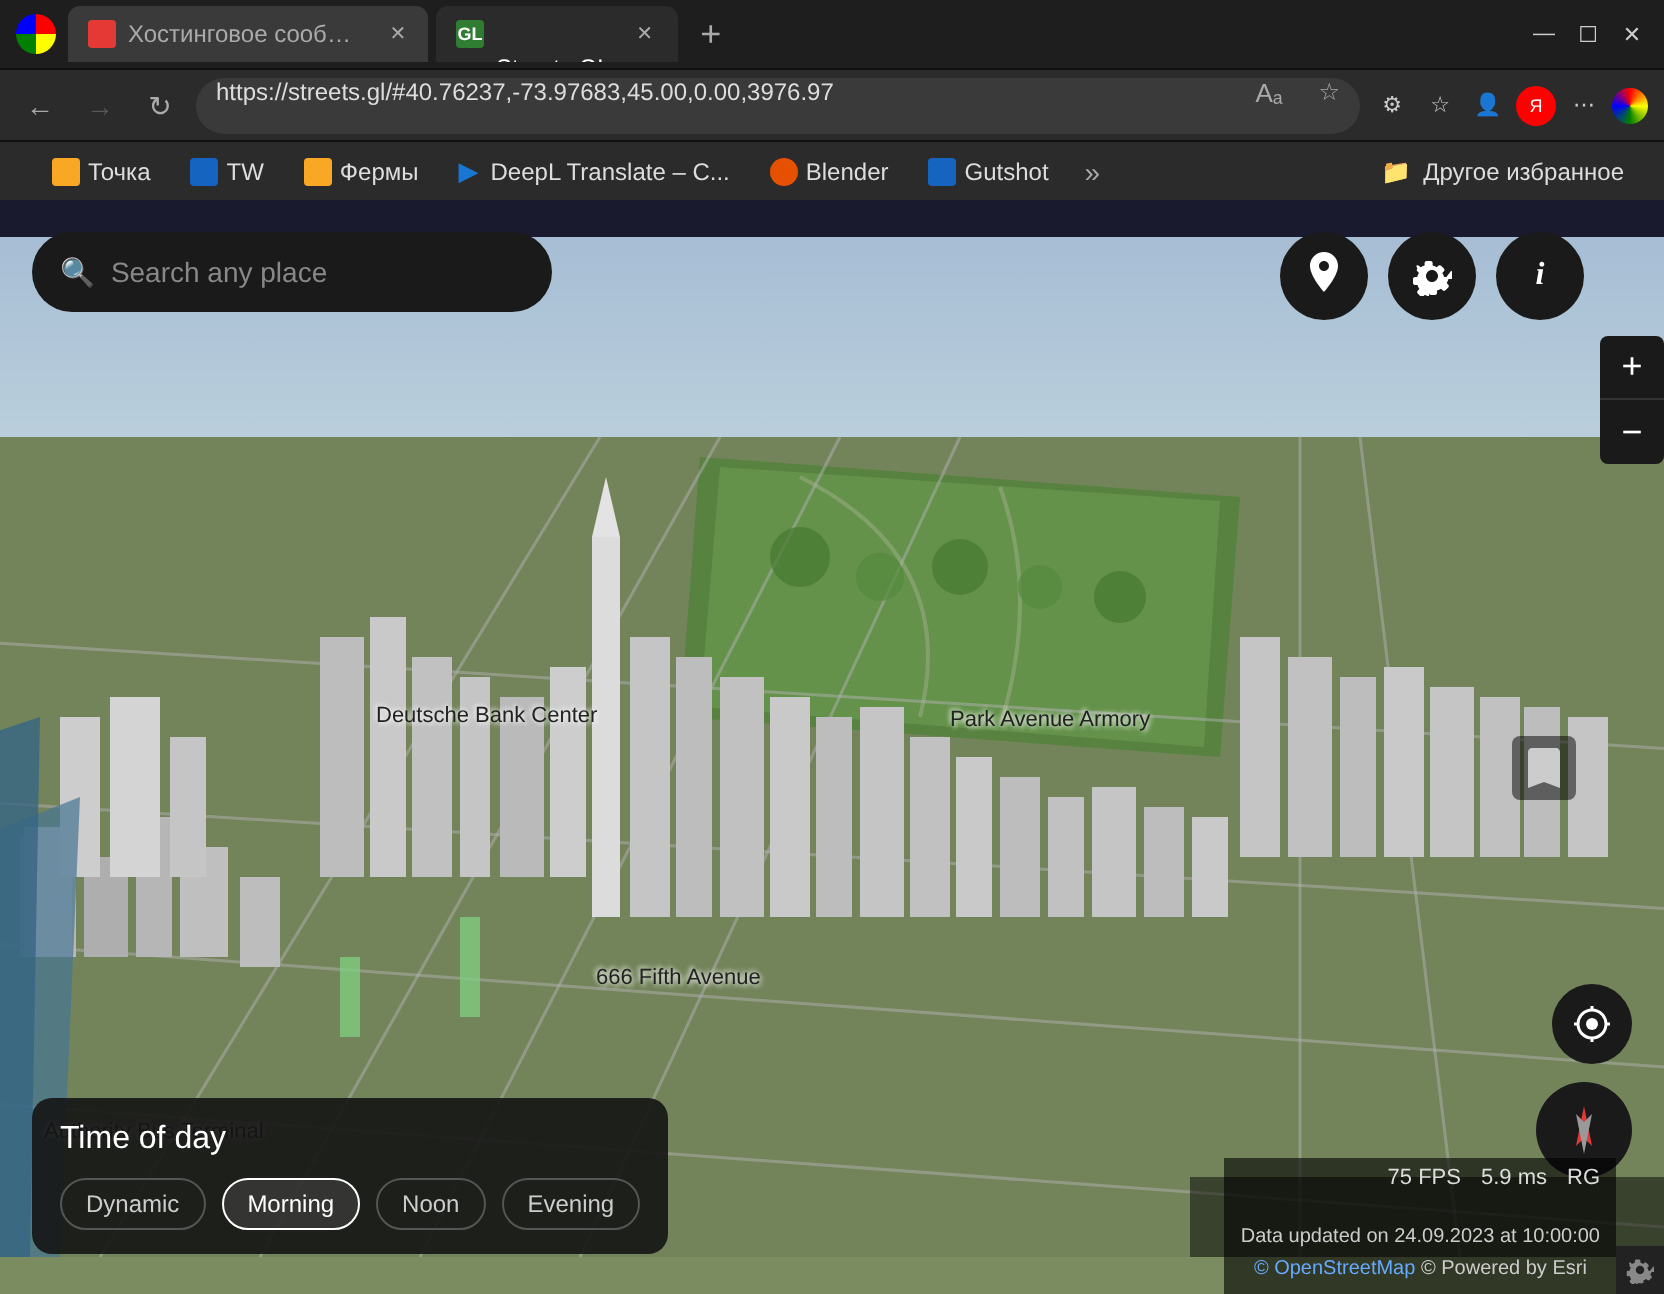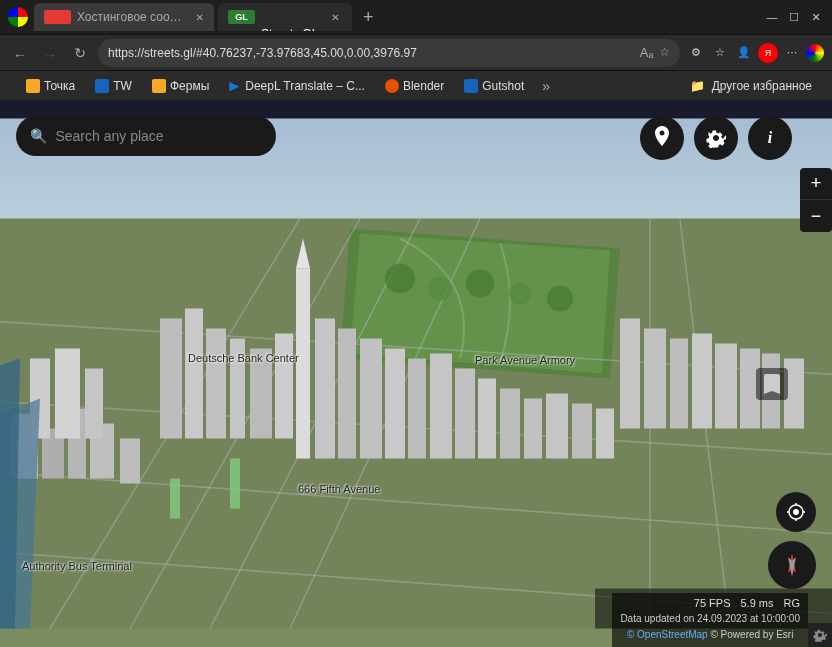--- a/index.html
+++ b/index.html
@@ -8,34 +8,34 @@
     
     .browser-frame { width: 832px; height: 647px; display: flex; flex-direction: column; background: #2b2b2b; }
 
     
     .title-bar { height: 34px; background: #1e1e1e; display: flex; align-items: center; padding: 0 8px; gap: 6px; flex-shrink: 0; }
     .browser-icon { width: 20px; height: 20px; border-radius: 50%; background: conic-gradient(red 0deg 90deg, yellow 90deg 180deg, green 180deg 270deg, blue 270deg 360deg); flex-shrink: 0; }
     .tab-bar { display: flex; align-items: center; gap: 4px; flex: 1; overflow: hidden; }
     .tab { height: 28px; border-radius: 6px 6px 0 0; display: flex; align-items: center; padding: 0 10px; gap: 6px; font-size: 12px; white-space: nowrap; overflow: hidden; max-width: 180px; }
     .tab.inactive { background: #3a3a3a; color: #aaa; }
     .tab.active { background: #2b2b2b; color: #fff; }
-    .tab-favicon { width: 27px; height: 14px; border-radius: 2px; flex-shrink: 0; }
+    .tab-favicon { width: 14px; height: 14px; border-radius: 2px; flex-shrink: 0; }
     .tab-favicon.red { background: #e53935; }
     .tab-favicon.green { background: #43a047; }
     .tab-close { width: 14px; height: 14px; border-radius: 50%; display: flex; align-items: center; justify-content: center; font-size: 10px; color: #aaa; cursor: pointer; margin-left: 4px; }
     .tab-new { width: 24px; height: 24px; border-radius: 50%; display: flex; align-items: center; justify-content: center; color: #aaa; font-size: 18px; cursor: pointer; }
     .window-controls { display: flex; gap: 6px; align-items: center; margin-left: auto; }
     .win-btn { width: 16px; height: 16px; display: flex; align-items: center; justify-content: center; color: #ccc; font-size: 11px; cursor: pointer; }
 
     
     .nav-bar { height: 36px; background: #2b2b2b; display: flex; align-items: center; padding: 0 8px; gap: 6px; flex-shrink: 0; border-top: 1px solid #111; }
     .nav-btn { width: 24px; height: 24px; border-radius: 50%; display: flex; align-items: center; justify-content: center; color: #aaa; font-size: 14px; cursor: pointer; flex-shrink: 0; }
-    .address-bar { flex: 1; height: 28px; background: #3a3a3a; border-radius: 14px; display: flex; align-items: center; padding: 0 10px; gap: 6px; }
+    .address-bar { flex: 1; height: 28px; background: #3a3a3a; border-radius: 14px; display: flex; padding: 0 10px; gap: 6px; }
     .address-text { font-size: 12px; color: #ddd; flex: 1; white-space: nowrap; overflow: hidden; }
-    .address-icons { display: flex; gap: 6px; }
+    .address-icons { display: flex; gap: 18px; }
     .addr-icon { color: #aaa; font-size: 12px; cursor: pointer; }
     .ext-icons { display: flex; gap: 4px; align-items: center; }
     .ext-icon { width: 20px; height: 20px; border-radius: 3px; display: flex; align-items: center; justify-content: center; font-size: 11px; color: #ccc; cursor: pointer; }
 
     
     .bookmarks-bar { height: 30px; background: #2b2b2b; display: flex; align-items: center; padding: 0 20px; gap: 8px; flex-shrink: 0; border-top: 1px solid #111; }
     .bookmark { display: flex; align-items: center; gap: 4px; font-size: 12px; color: #ddd; cursor: pointer; white-space: nowrap; padding: 2px 6px; border-radius: 4px; }
     .bm-icon { width: 14px; height: 14px; border-radius: 2px; flex-shrink: 0; }
     .bm-yellow { background: #f9a825; }
     .bm-blue { background: #1565c0; }
@@ -79,21 +79,21 @@
 
     
     .zoom-btns { position: absolute; top: 70px; right: 0px; display: flex; flex-direction: column; }
     .zoom-btn { width: 32px; height: 32px; background: #1a1a1a; color: #fff; display: flex; align-items: center; justify-content: center; font-size: 18px; cursor: pointer; border-bottom: 1px solid #333; }
     .zoom-btn:first-child { border-radius: 4px 4px 0 0; }
     .zoom-btn:last-child { border-radius: 0 0 4px 4px; border-bottom: none; }
 
     
     .status-bar { position: absolute; bottom: 0; right: 0; background: rgba(0,0,0,0.6); padding: 4px 8px; }
     .status-text { font-size: 10px; color: #ccc; line-height: 1.6; text-align: center; }
-    .fps-row { display: flex; gap: 10px; justify-content: flex-end; font-size: 11px; color: #ddd; margin-bottom: 2px; }
+    .fps-row { display: flex; gap: 10px; justify-content: flex-end; font-size: 11px; color: #ddd; margin-bottom: 16px; }
 
     
     .bookmark-map { position: absolute; right: 44px; top: 270px; width: 32px; height: 32px; background: rgba(0,0,0,0.5); border-radius: 4px; display: flex; align-items: center; justify-content: center; color: #ccc; font-size: 16px; cursor: pointer; }
   </style>
 </head>
 <body>
 
 <div class="browser-frame">
 
   <div class="title-bar">
@@ -319,20 +319,29 @@
           </svg>
       </div>
 
       <div class="compass" style="position:absolute; right:16px; bottom:58px;">
         <svg width="32" height="32" viewBox="0 0 32 32">
           <polygon points="16,4 12,24 16,20 20,24" fill="#e53935"></polygon>
           <polygon points="16,28 12,8 16,12 20,8" fill="#999"></polygon>
         </svg>
       </div>
 
+      <div class="time-panel">
+        <div class="time-panel-title">Time of day</div>
+        <div class="time-buttons">
+          <button class="time-btn">Dynamic</button>
+          <button class="time-btn active">Morning</button>
+          <button class="time-btn">Noon</button>
+          <button class="time-btn">Evening</button>
+        </div>
+      </div>
 
       <div class="status-bar" style="right:24px; bottom:0;">
         <div class="fps-row">
           <span>75 FPS</span>
           <span>5.9 ms</span>
           <span>RG</span>
         </div>
         <div class="status-text">
           <span>Data updated on 24.09.2023 at 10:00:00</span><br>
           <span style="color:#6af; cursor:pointer;">© OpenStreetMap</span>

